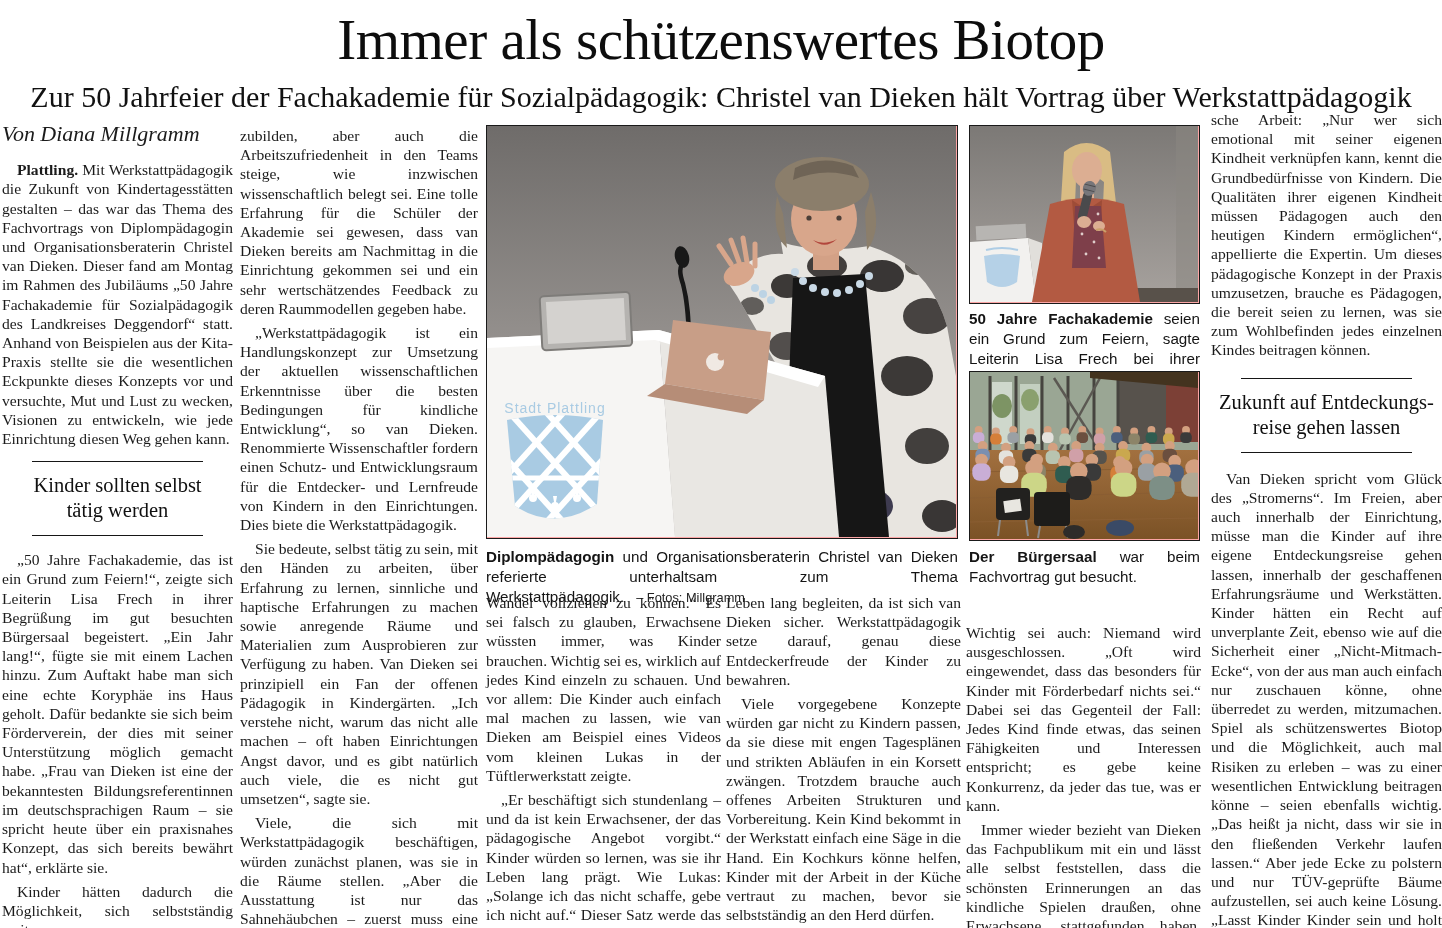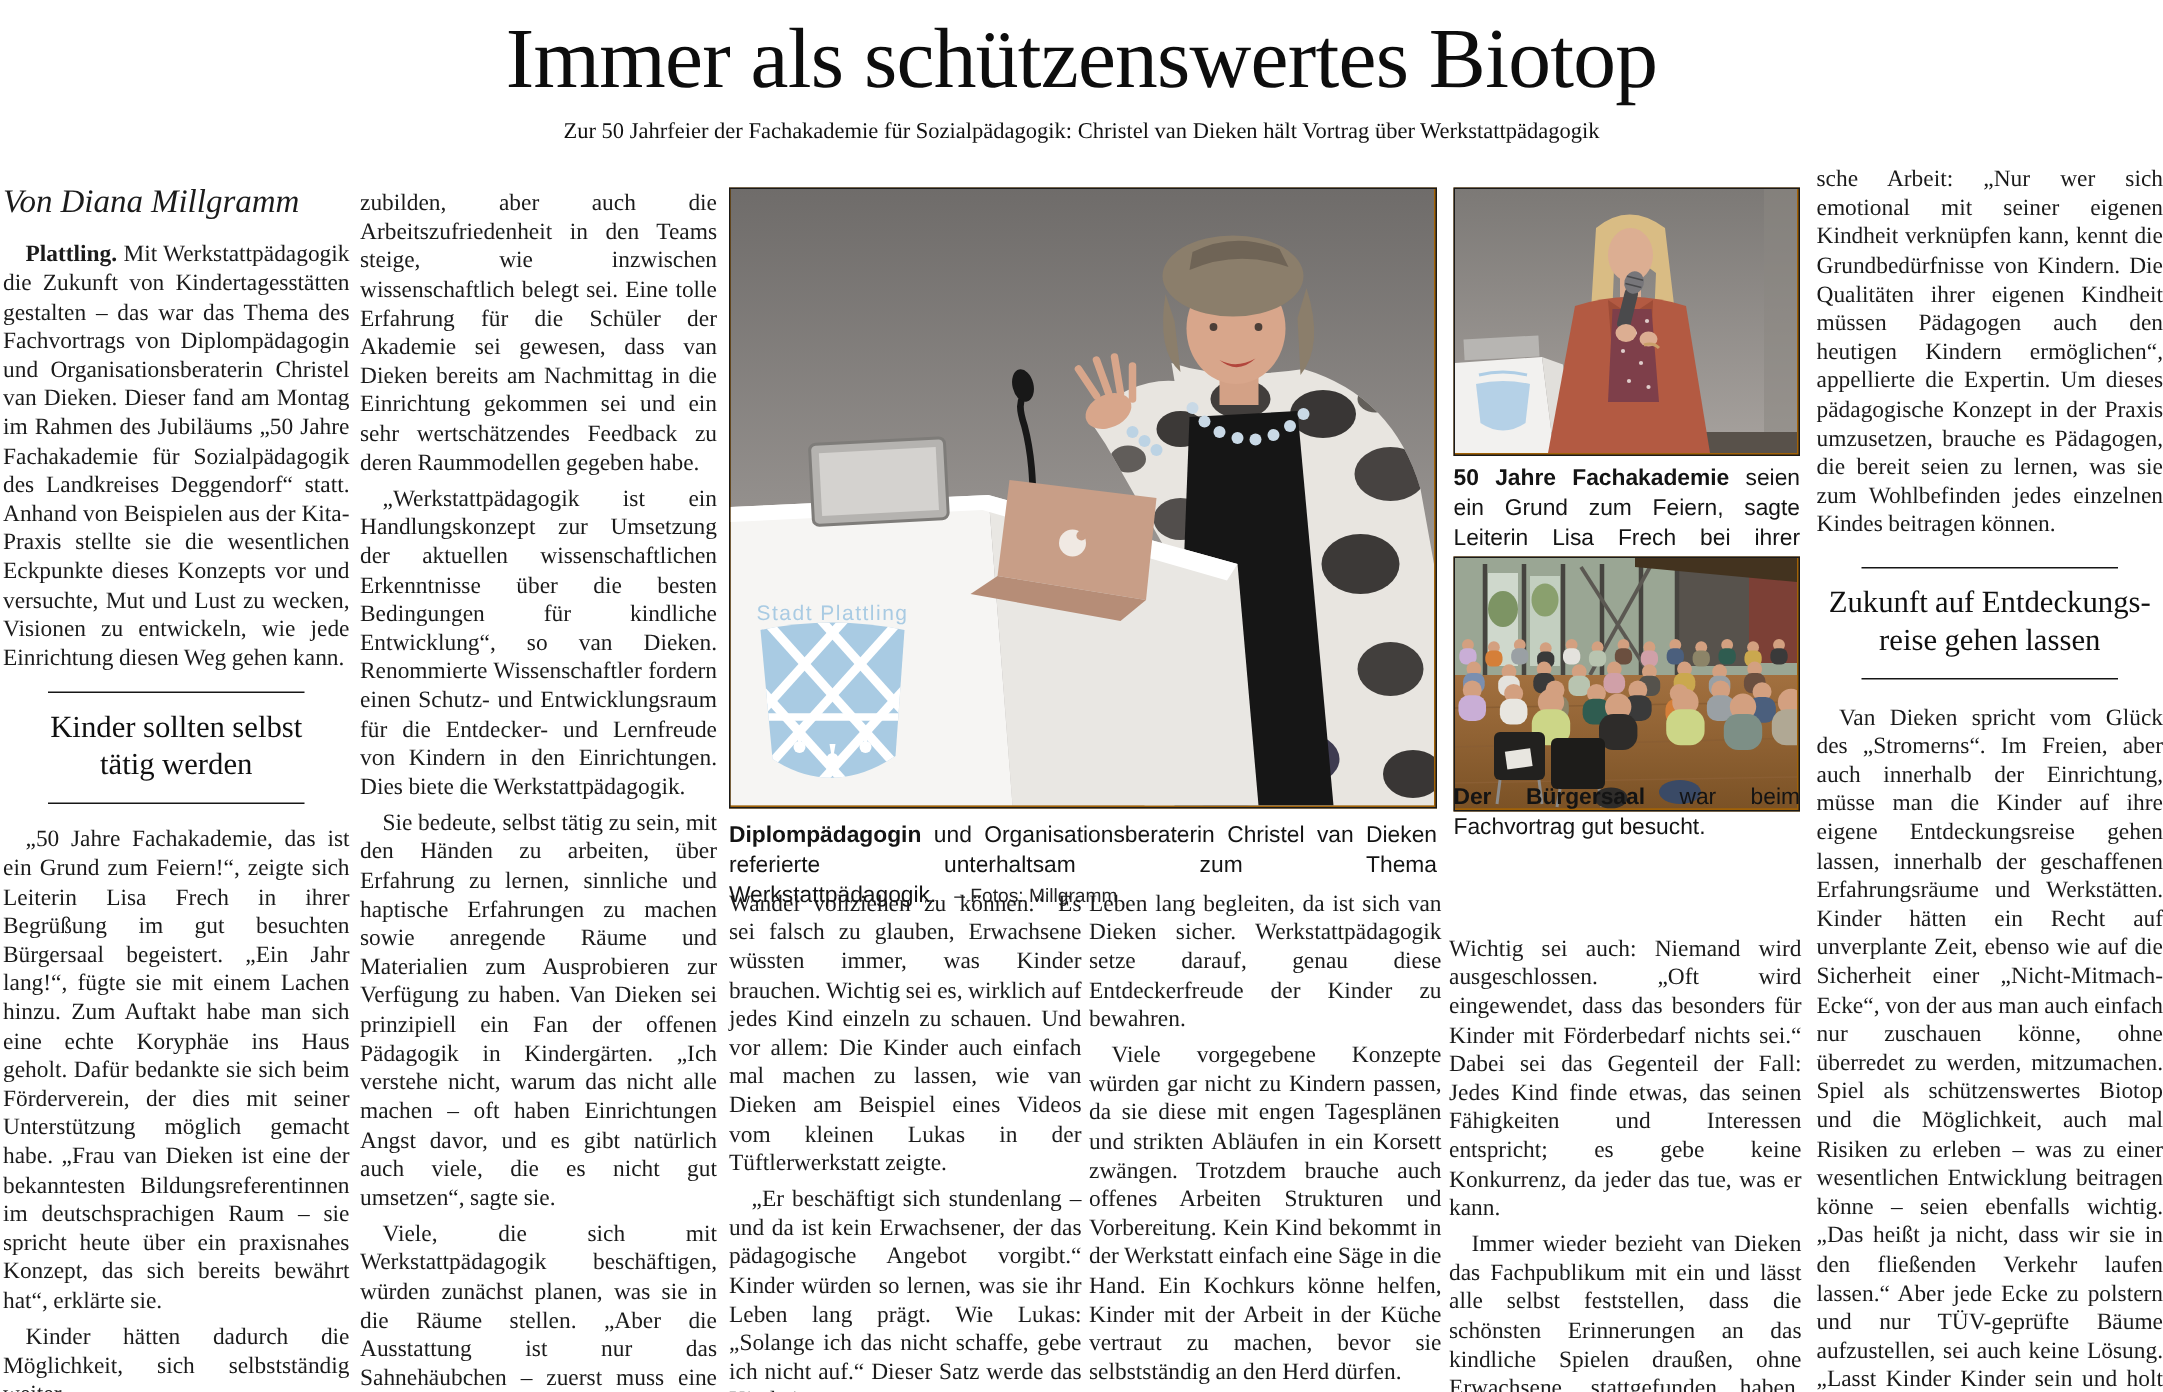--- a/index.html
+++ b/index.html
@@ -2,36 +2,36 @@
 <html lang="de"><head>
 <meta charset="utf-8">
 <style>
   * { margin:0; padding:0; box-sizing:border-box; }
   html,body { width:1442px; height:928px; background:#ffffff; overflow:hidden; }
   body { position:relative; font-family:"Liberation Serif", serif; color:#1b1b1b; }
 
   
   .masthead { position:absolute; top:8px; left:0; right:0; text-align:center; }
   .headline { font-size:57px; font-weight:400; letter-spacing:-0.5px; line-height:64px; color:#0d0d0d; }
-  .subheadline { margin-top:8px; font-size:15px; font-weight:400; color:#111; }
+  .subheadline { margin-top:8px; font-size:30px; font-weight:400; color:#111; }
 
   
   .col { position:absolute; text-align:justify; font-size:15.6px; line-height:19.2px;
          hyphens:auto; -webkit-hyphens:auto; word-spacing:-0.2px; }
   .para { text-indent:15px; }
   .para + .para { margin-top:5px; }
   .cont { text-indent:0; }
   .byline { font-style:italic; font-size:22px; margin-bottom:17px; text-align:left; text-indent:0; }
 
   .sectionhead { margin:13px 0 10px 0; text-align:center; }
   .sectionhead .rule { width:74%; margin:0 auto; border-top:1.4px solid #161616; }
   .sectionhead .title { font-size:20.5px; line-height:25px; padding:11px 0 12px 0; color:#101010; }
 
   
-  .photo { position:absolute; border:1.5px solid #1a1a1a; background:#a16207; overflow:hidden; }
+  .photo { position:absolute; border:1.5px solid #1a1a1a; background:#fca5a5; overflow:hidden; }
   .photo svg { display:block; }
 
   
   .caption { position:absolute; font-family:"Liberation Sans", sans-serif; font-size:15.2px;
              line-height:20px; color:#141414; text-align:justify; }
   .cap-lead { font-weight:bold; }
   .credit { font-size:12.8px; color:#222; margin-left:12px; white-space:nowrap; }
 </style>
 </head>
 <body>
@@ -328,21 +328,21 @@
           <line x1="70" y1="154" x2="68" y2="166"></line>
           <line x1="96" y1="154" x2="98" y2="166"></line>
         </g>
       <rect x="34" y="128" width="17" height="12" fill="#e8e6e0" transform="rotate(-8 42 134)"></rect>
     </g>
     <ellipse cx="150" cy="156" rx="14" ry="8" fill="#3a4a66"></ellipse>
     <ellipse cx="104" cy="160" rx="11" ry="7" fill="#2e2c2a"></ellipse>
   </svg>
 </div>
 
-<div class="caption" style="left:969px; top:522px; width:231px;">
+<div class="caption" style="left:969px; top:547px; width:231px;">
   <span class="cap-lead">Der Bürgersaal</span><span> war beim Fachvortrag gut besucht.</span>
 </div>
 
 <div class="col" style="left:486px; top:593px; width:235px; height:335px;">
   <div class="para cont">Wandel vollziehen zu können.“ Es sei falsch zu glauben, Erwachsene wüssten immer, was Kinder brauchen. Wichtig sei es, wirklich auf jedes Kind einzeln zu schauen. Und vor allem: Die Kinder auch einfach mal machen zu lassen, wie van Dieken am Beispiel eines Videos vom kleinen Lukas in der Tüftlerwerkstatt zeigte.</div>
   <div class="para">„Er beschäftigt sich stundenlang – und da ist kein Erwachsener, der das pädagogische Angebot vorgibt.“ Kinder würden so lernen, was sie ihr Leben lang prägt. Wie Lukas: „Solange ich das nicht schaffe, gebe ich nicht auf.“ Dieser Satz werde das Kind ein</div>
 </div>
 
 <div class="col" style="left:726px; top:593px; width:235px; height:335px;">
   <div class="para cont">Leben lang begleiten, da ist sich van Dieken sicher. Werkstattpädagogik setze darauf, genau diese Entdeckerfreude der Kinder zu bewahren.</div>

